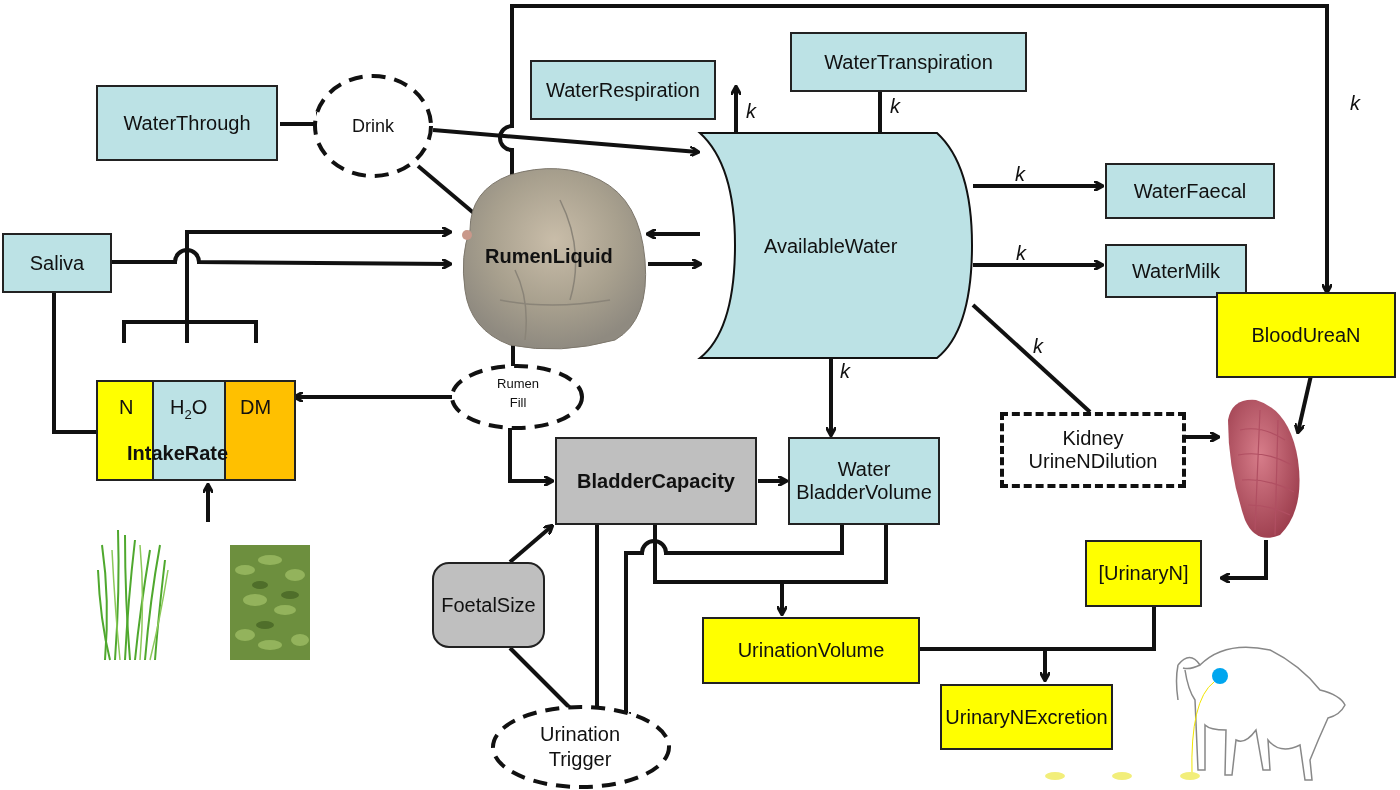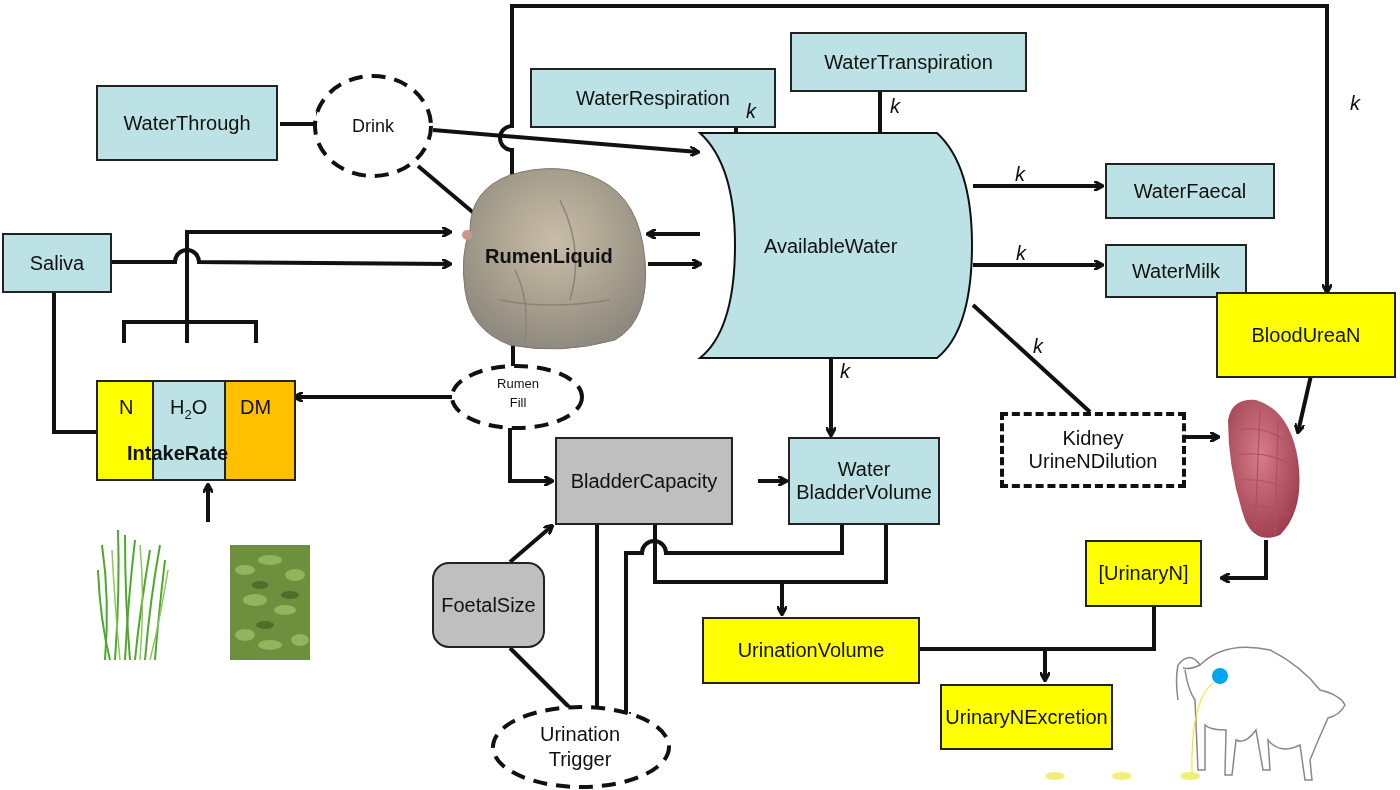--- a/index.html
+++ b/index.html
@@ -157,21 +157,21 @@
   <circle cx="1220" cy="676" r="8" fill="#00a6ef"></circle>
   <path d="M1214,682 Q1190,700 1192,775" fill="none" stroke="#f2e600" stroke-width="1"></path>
   <ellipse cx="1055" cy="776" rx="10" ry="4" fill="#f2ee7a"></ellipse>
   <ellipse cx="1122" cy="776" rx="10" ry="4" fill="#f2ee7a"></ellipse>
   <ellipse cx="1190" cy="776" rx="10" ry="4" fill="#f2ee7a"></ellipse>
 </svg>
 
 <div class="box blue" style="left:96px;top:85px;width:182px;height:76px;">WaterThrough</div>
 <div class="oval-text" style="left:330px;top:116px;width:86px;font-size:18px;">Drink</div>
 
-<div class="box blue" style="left:530px;top:60px;width:246px;height:60px;margin-top:8px;">WaterRespiration</div>
+<div class="box blue" style="left:530px;top:60px;width:186px;height:60px;">WaterRespiration</div>
 <div class="box blue" style="left:790px;top:32px;width:237px;height:60px;">WaterTranspiration</div>
 
 <div class="box blue" style="left:2px;top:233px;width:110px;height:60px;">Saliva</div>
 
 <div class="lbl" style="left:485px;top:245px;font-weight:bold;font-size:20px;">RumenLiquid</div>
 
 <div class="lbl" style="left:752px;top:235px;margin-left:12px;">AvailableWater</div>
 
 <div class="box blue" style="left:1105px;top:163px;width:170px;height:56px;">WaterFaecal</div>
 <div class="box blue" style="left:1105px;top:244px;width:142px;height:54px;">WaterMilk</div>
@@ -188,21 +188,21 @@
   <span>H</span><sub style="font-size:13px;">2</sub><span>O</span>
 </div>
 <div class="lbl" style="left:240px;top:396px;">DM</div>
 <div class="lbl" style="left:127px;top:442px;font-weight:bold;">IntakeRate</div>
 
 <div class="oval-text" style="left:480px;top:375px;width:76px;font-size:13px;line-height:1.45;">
   <div>Rumen</div>
   <div>Fill</div>
 </div>
 
-<div class="box grey" style="left:555px;top:437px;width:178px;height:88px;">BladderCapacity</div>
+<div class="box grey" style="left:555px;top:437px;width:202px;height:88px;font-weight:bold;">BladderCapacity</div>
 
 <div class="box blue" style="left:788px;top:437px;width:152px;height:88px;flex-direction:column;">
   <div>Water</div>
   <div>BladderVolume</div>
 </div>
 
 <div class="box dashbox" style="left:1000px;top:412px;width:186px;height:76px;flex-direction:column;">
   <div>Kidney</div>
   <div>UrineNDilution</div>
 </div>

